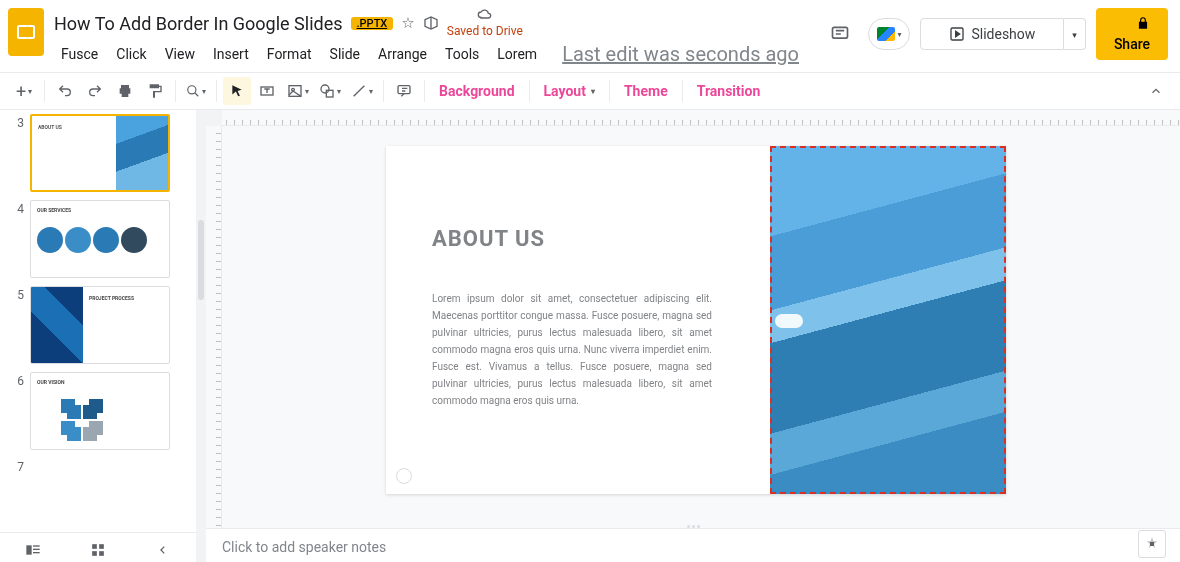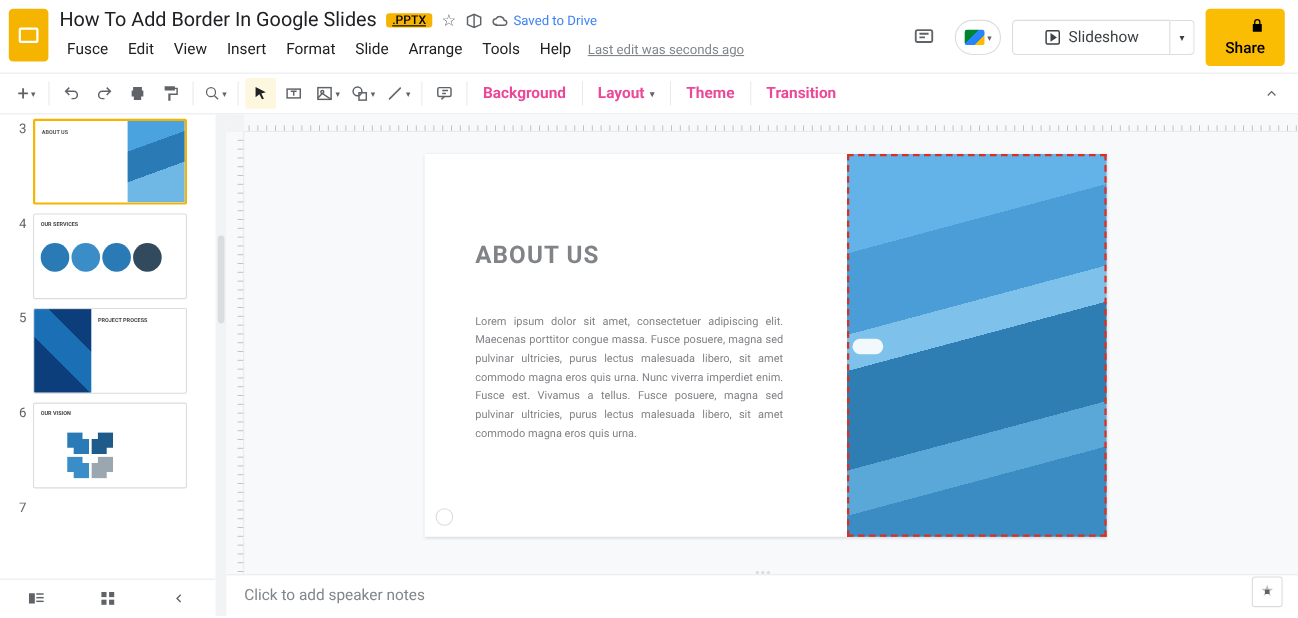--- a/index.html
+++ b/index.html
@@ -7,24 +7,24 @@
 
 
 .header { display: flex; align-items: flex-start; padding: 8px 12px 0 8px; }
 .doc-icon { width: 36px; height: 48px; background: #f5b400; border-radius: 4px; margin-right: 10px; display:flex; align-items:center; justify-content:center; }
 .doc-icon-inner { width: 18px; height: 14px; border: 2px solid #fff; border-radius: 2px; }
 .title-area { flex: 1; }
 .title-row { display: flex; align-items: center; gap: 8px; }
 .doc-title { font-size: 18px; color: #202124; }
 .badge { background: #f5b400; color: #000; font-size: 11px; font-weight: 500; padding: 0 6px; border-radius: 3px; text-decoration: underline; }
 .title-icon { color: #5f6368; font-size: 15px; cursor: pointer; }
-.saved { color: #3b82f6; font-size: 12px; display:flex; align-items:center; gap:4px;}
+.saved { color: #c2410c; font-size: 12px; display:flex; align-items:center; gap:4px;flex-direction:column;}
 .menu-row { display: flex; gap: 4px; margin-top: 4px; align-items:center;}
 .menu-item { padding: 4px 7px; color: #202124; font-size: 14px; cursor: pointer; border-radius: 3px; }
-.last-edit { color: #80868b; text-decoration: underline; cursor: pointer; font-size: 12px; margin-left: 4px;}
+.last-edit { color: #80868b; text-decoration: underline; cursor: pointer; font-size: 20px; margin-left: 14px;}
 .header-right { display: flex; align-items: center; gap: 10px; }
 .hr-btn { width: 36px; height: 36px; border-radius: 50%; display:flex; align-items:center; justify-content:center; color:#5f6368; cursor:pointer; }
 .meet { width:42px; height:32px; border:1px solid #dadce0; border-radius:16px; display:flex; align-items:center; justify-content:center; gap:2px; cursor:pointer; }
 .meet-icon { width:18px; height:14px; background: linear-gradient(135deg,#00832d 0 40%,#2684fc 40% 70%,#ffba00 70%); border-radius:2px;}
 .slideshow-group { display:flex; }
 .slideshow { display:flex; align-items:center; gap:6px; border:1px solid #dadce0; border-radius:4px 0 0 4px; padding:7px 28px; cursor:pointer; font-size:14px; color:#3c4043;}
 .slideshow-drop { border:1px solid #dadce0; border-left:none; border-radius:0 4px 4px 0; padding:7px 8px; cursor:pointer;}
 .share { background:#fbbc04; color:#000; border-radius:4px; padding:8px 18px; display:flex; align-items:flex-end; gap:6px; font-size:14px; font-weight:500; cursor:pointer;flex-direction:column;}
 
 
@@ -112,28 +112,28 @@
       </span>
       <span class="saved">
         <svg width="16" height="12" viewBox="0 0 24 18" fill="none" stroke="#5f6368" stroke-width="2">
             <path d="M6 14a4 4 0 010-8 6 6 0 0111 2 3.5 3.5 0 010 7H6z"></path>
           </svg>
         <span>Saved to Drive</span>
       </span>
     </div>
     <div class="menu-row">
       <span class="menu-item">Fusce</span>
-      <span class="menu-item">Edit</span>
+      <span class="menu-item">Click</span>
       <span class="menu-item">View</span>
       <span class="menu-item">Insert</span>
       <span class="menu-item">Format</span>
       <span class="menu-item">Slide</span>
       <span class="menu-item">Arrange</span>
       <span class="menu-item">Tools</span>
-      <span class="menu-item">Help</span>
+      <span class="menu-item">Lorem</span>
       <span class="last-edit">Last edit was seconds ago</span>
     </div>
   </div>
   <div class="header-right">
     <div class="hr-btn">
       <svg width="20" height="20" viewBox="0 0 24 24" fill="none" stroke="#5f6368" stroke-width="2">
           <rect x="3" y="4" width="18" height="13" rx="2"></rect>
           <path d="M7 8h10M7 12h6"></path>
         </svg>
     </div>

